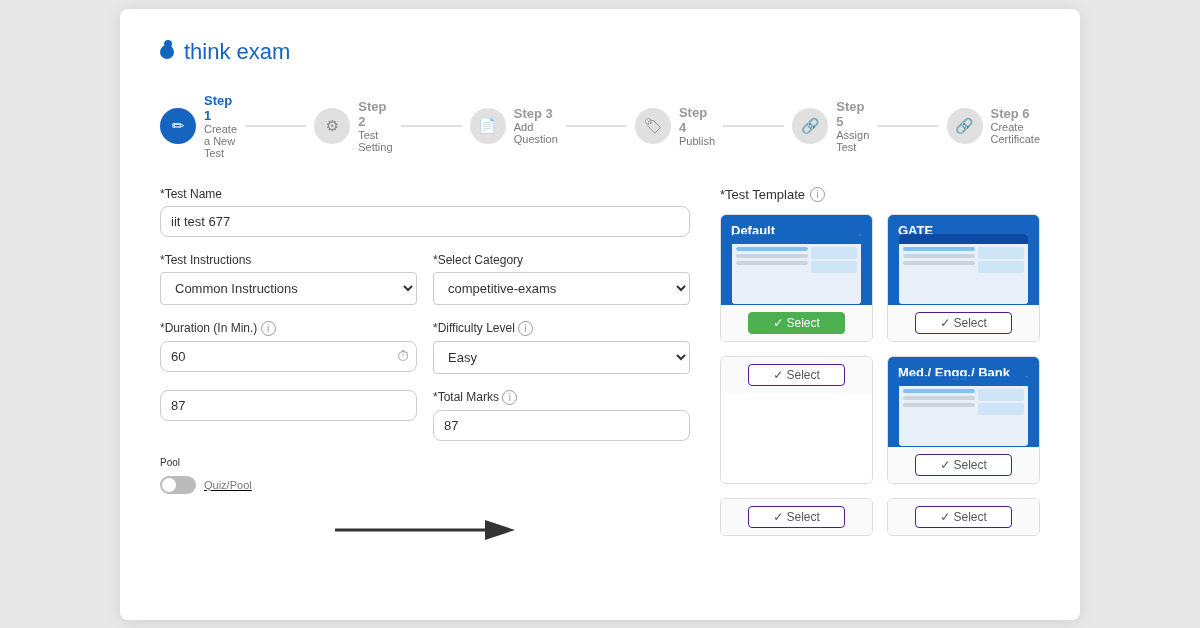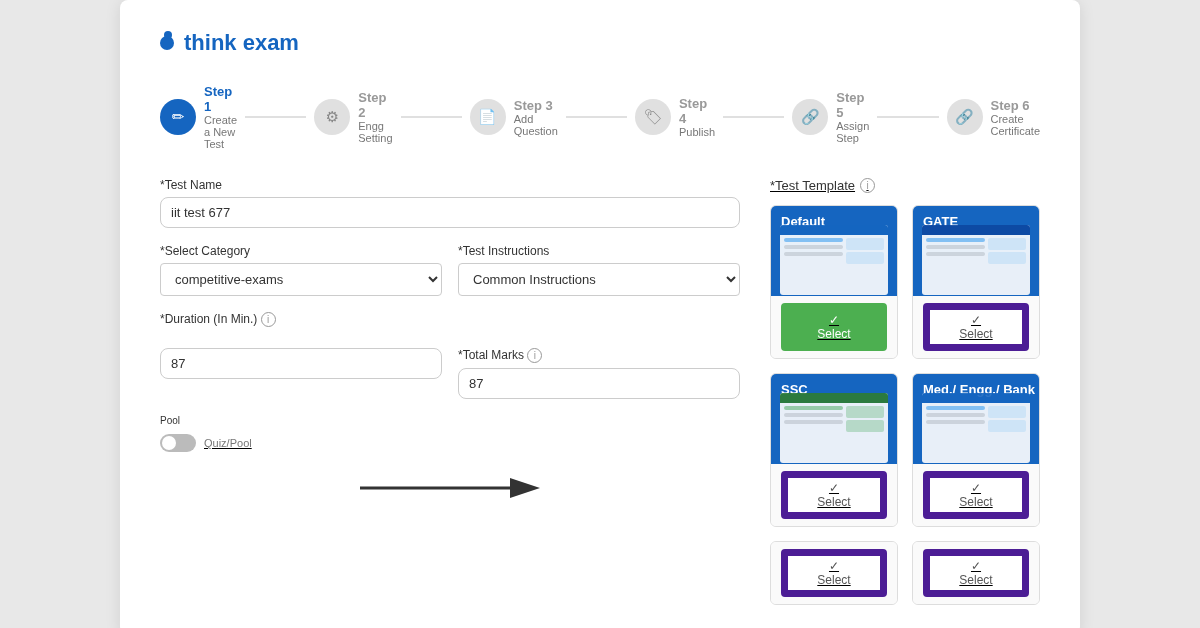--- a/index.html
+++ b/index.html
@@ -38,21 +38,21 @@
       width: 8px;
       height: 8px;
       background: #1565c0;
       border-radius: 50%;
       position: absolute;
       top: -5px;
       left: 4px;
     }
     .logo-text {
       font-size: 22px;
-      font-weight: bold;
+      font-weight: normal;
       color: #1565c0;
       margin-left: 6px;
     }
     
     .stepper {
       display: flex;
       align-items: center;
       margin-bottom: 28px;
       gap: 0;
     }
@@ -204,23 +204,22 @@
       justify-content: center;
       padding-bottom: 40px;
       margin-top: 10px;
     }
     .arrow-svg {
       width: 200px;
       height: 40px;
     }
     
     .right-templates {
-      width: 270px;
+      width: 320px;
       flex-shrink: 0;
-      text-decoration: underline;
     }
     .template-label {
       font-size: 13px;
       color: #333;
       margin-bottom: 12px;
       display: flex;
       align-items: center;
       gap: 5px;
     }
     .info-icon {
@@ -309,21 +308,21 @@
       background: #fafafa;
       display: flex;
       align-items: center;
       justify-content: center;
     }
     .select-btn {
       display: flex;
       align-items: center;
       gap: 4px;
       font-size: 12px;
-      border: 7px solid #4c1d95;
+      border: 1px solid #4c1d95;
       border-radius: 4px;
       padding: 3px 24px;
       background: #fff;
       color: #555;
       cursor: pointer;
     }
     .select-btn.active {
       background: #4caf50;
       color: #fff;
       border-color: #4caf50;
@@ -351,21 +350,21 @@
         <div class="step-num">Step 1</div>
         <div class="step-name">Create a New Test</div>
       </div>
     </div>
     <div class="step-connector"></div>
 
     <div class="step-item inactive-step">
       <div class="step-circle inactive">⚙</div>
       <div class="step-label">
         <div class="step-num">Step 2</div>
-        <div class="step-name">Engg Setting</div>
+        <div class="step-name">Test Setting</div>
       </div>
     </div>
     <div class="step-connector"></div>
 
     <div class="step-item inactive-step">
       <div class="step-circle inactive">📄</div>
       <div class="step-label">
         <div class="step-num">Step 3</div>
         <div class="step-name">Add Question</div>
       </div>
@@ -378,21 +377,21 @@
         <div class="step-num">Step 4</div>
         <div class="step-name">Publish</div>
       </div>
     </div>
     <div class="step-connector"></div>
 
     <div class="step-item inactive-step">
       <div class="step-circle inactive">🔗</div>
       <div class="step-label">
         <div class="step-num">Step 5</div>
-        <div class="step-name">Assign Step</div>
+        <div class="step-name">Assign Test</div>
       </div>
     </div>
     <div class="step-connector"></div>
 
     <div class="step-item inactive-step">
       <div class="step-circle inactive">🔗</div>
       <div class="step-label">
         <div class="step-num">Step 6</div>
         <div class="step-name">Create Certificate</div>
       </div>
@@ -402,43 +401,58 @@
   <div class="content-row">
 
     <div class="left-form">
 
       <div class="form-group">
         <label class="form-label">*Test Name</label>
         <input class="form-input" type="text" value="iit test 677" style="">
       </div>
 
       <div class="row-two">
+        <div class="form-group">
+          <label class="form-label">*Test Instructions</label>
+          <select class="form-select">
+            <option>Common Instructions</option>
+            <option>Custom Instructions</option>
+          </select>
+        </div>
         <div class="form-group">
           <label class="form-label">*Select Category</label>
           <select class="form-select">
             <option>competitive-exams</option>
             <option>banking</option>
             <option>engineering</option>
           </select>
         </div>
-        <div class="form-group">
-          <label class="form-label">*Test Instructions</label>
-          <select class="form-select">
-            <option>Common Instructions</option>
-            <option>Custom Instructions</option>
-          </select>
-        </div>
       </div>
 
       <div class="row-two">
         <div class="form-group">
           <label class="form-label">
             <span>*Duration (In Min.)</span>
             <span class="info-icon">i</span>
           </label>
+          <div class="input-with-icon">
+            <input class="form-input" type="text" value="60" style="">
+            <span class="clock-icon">⏱</span>
+          </div>
+        </div>
+        <div class="form-group">
+          <label class="form-label">
+            <span>*Difficulty Level</span>
+            <span class="info-icon">i</span>
+          </label>
+          <select class="form-select">
+            <option>Easy</option>
+            <option>Medium</option>
+            <option>Hard</option>
+          </select>
         </div>
       </div>
 
       <div class="row-two">
         <div class="form-group">
           <input class="form-input" type="text" value="87" style="">
         </div>
         <div class="form-group">
           <label class="form-label">
             <span>*Total Marks</span>
@@ -511,37 +525,20 @@
                 </div>
               </div>
             </div>
           </div>
           <div class="template-card-footer">
             <button class="select-btn">✓ Select</button>
           </div>
         </div>
 
         <div class="template-card">
-          <div class="template-card-preview">
-            <span class="template-name-overlay">SSC</span>
-            <div class="template-mini-screenshot">
-              <div class="mini-header" style="background:#2e7d32;"></div>
-              <div class="mini-body">
-                <div class="mini-left">
-                  <div class="mini-line" style="background:#a5d6a7;"></div>
-                  <div class="mini-line"></div>
-                  <div class="mini-line"></div>
-                </div>
-                <div class="mini-right">
-                  <div class="mini-box" style="background:#c8e6c9;"></div>
-                  <div class="mini-box" style="background:#c8e6c9;"></div>
-                </div>
-              </div>
-            </div>
-          </div>
           <div class="template-card-footer">
             <button class="select-btn">✓ Select</button>
           </div>
         </div>
 
         <div class="template-card">
           <div class="template-card-preview">
             <span class="template-name-overlay">Med./ Engg./ Bank</span>
             <div class="template-mini-screenshot">
               <div class="mini-header" style="background:#1565c0;"></div>

